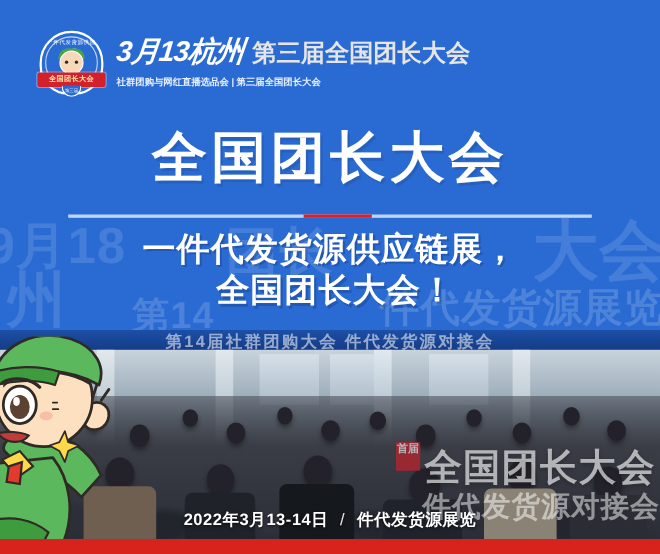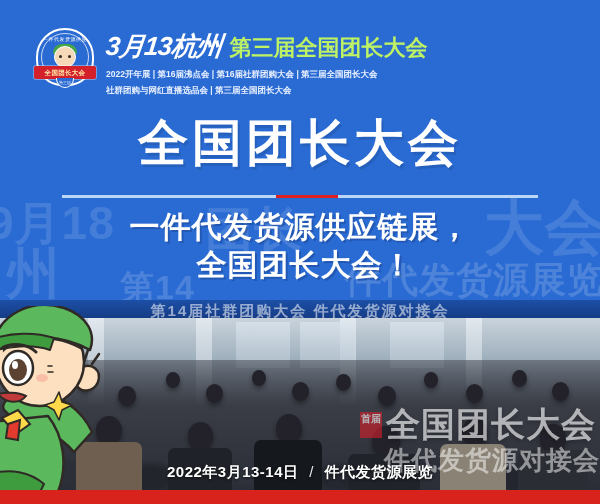--- a/index.html
+++ b/index.html
@@ -154,21 +154,21 @@
     font-size: 26px;
     font-weight: bold;
     color: #ffffff;
     font-style: italic;
     letter-spacing: -1px;
     transform: skewX(-6deg);
   }
   .header-title {
     font-size: 22px;
     font-weight: bold;
-    color: #bef264;
+    color: #e5e5e5;
     margin-left: 8px;
     letter-spacing: 0px;
   }
   .header-sub {
     margin-top: 4px;
     font-size: 8.5px;
     color: #e8f0ff;
     line-height: 12px;
     font-weight: bold;
     white-space: nowrap;
@@ -307,21 +307,20 @@
     z-index: 7;
     text-shadow: 0 1px 3px rgba(0,0,0,0.75);
     white-space: nowrap;
   }
   .photo-date .sep { margin: 0 6px; font-weight: normal; opacity: 0.9; }
 
   .photo-wm {
     position: absolute;
     right: 4px; bottom: 44px;
     display: flex;
-    align-items: center;
     z-index: 6;
     opacity: 0.62;
     white-space: nowrap;
   }
   .photo-wm-badge {
     width: 22px; height: 26px;
     background: #d4202a;
     color: #ffffff;
     font-size: 10px;
     font-weight: bold;
@@ -385,21 +384,20 @@
         <div class="badge-eye-r"></div>
         <div class="badge-ribbon">全国团长大会</div>
         <div class="badge-tail">第三届</div>
       </div>
 
       <div class="header-text">
         <div class="header-title-row">
           <span class="header-date">3月13杭州</span>
           <span class="header-title">第三届全国团长大会</span>
         </div>
-        <div class="header-sub">2022开年展 | 第16届沸点会 | 第16届社群团购大会 | 第三届全国团长大会</div>
         <div class="header-sub">社群团购与网红直播选品会 | 第三届全国团长大会</div>
       </div>
 
     </div>
 
     <div class="main-title">全国团长大会</div>
 
     <div class="divider">
       <div class="divider-red"></div>
     </div>

